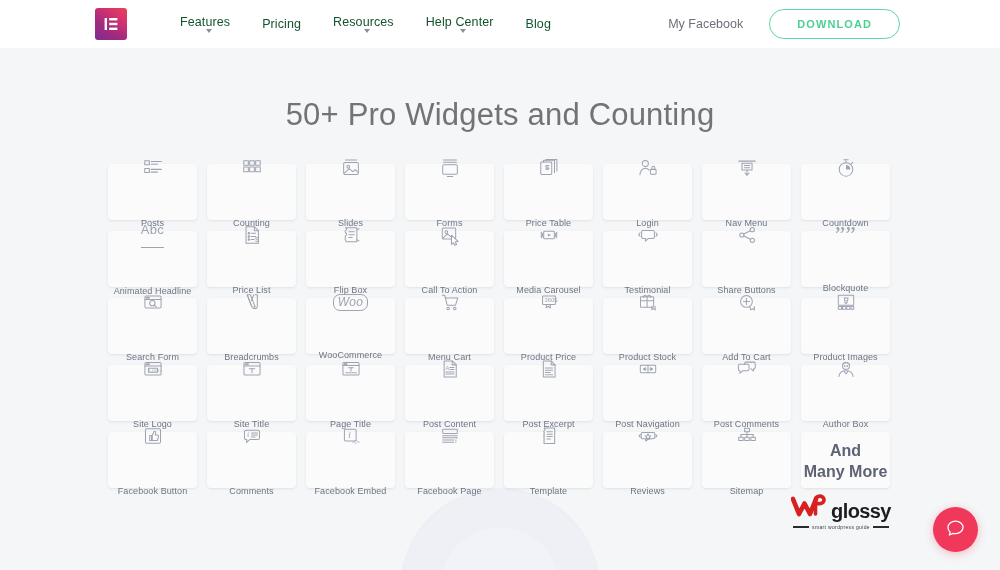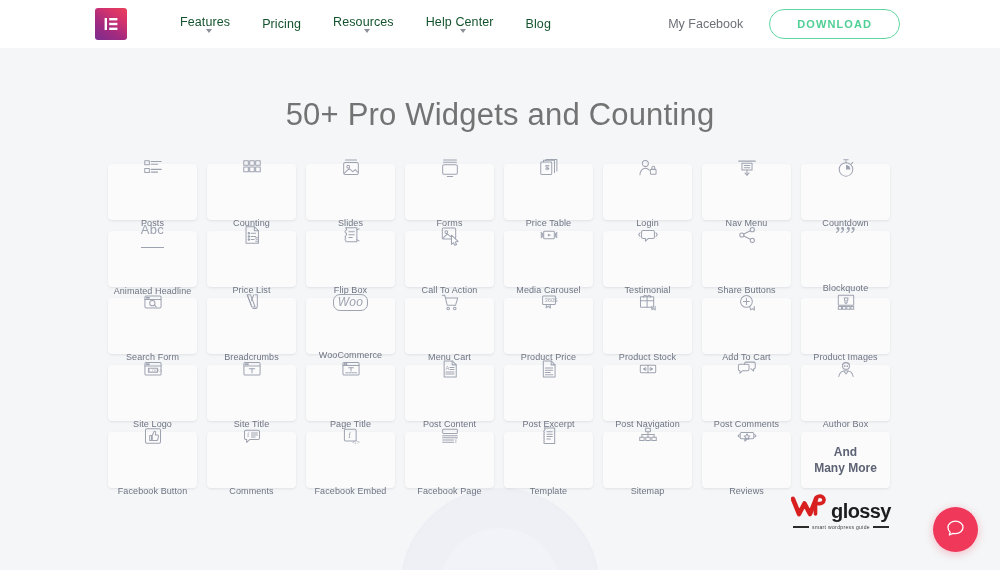--- a/index.html
+++ b/index.html
@@ -156,21 +156,21 @@
     line-height: 1.15;
     letter-spacing: .1px;
     padding: 0 3px;
     margin-top: 36px;
   }
 
   .widget-card.more {
     justify-content: center;
   }
   .widget-card.more .more-text {
-    font-size: 12px;
+    font-size: 16px;
     font-weight: bold;
     color: #5d6374;
     text-align: right;
     line-height: 1.32;
   }
 
   
   .deco-circle {
     position: absolute;
     left: 50%;
@@ -737,43 +737,43 @@
             <line x1="9.8" y1="10" x2="15.6" y2="10"></line>
             <line x1="9.8" y1="12.6" x2="15.6" y2="12.6"></line>
             <line x1="9.8" y1="15.2" x2="13.6" y2="15.2"></line>
           </svg>
         </div>
         <div class="widget-label">Template</div>
       </div>
       <div class="widget-card">
         <div class="widget-icon">
           <svg width="22" height="22" viewBox="0 0 24 24" fill="none" stroke="#9ea3b0" stroke-width="1.1" stroke-linecap="round" stroke-linejoin="round">
+            <path d="M6 8.2 h12 a1.4 1.4 0 0 1 1.4 1.4 v4 a1.4 1.4 0 0 1-1.4 1.4 h-5.2 l-3.2 2.6 v-2.6 h-3.6 a1.4 1.4 0 0 1-1.4-1.4 v-4 a1.4 1.4 0 0 1 1.4-1.4 z"></path>
+            <path d="M12 9.6 l.95 2 2.15.3 -1.55 1.5 .37 2.1 -1.92 -1 -1.92 1 .37 -2.1 -1.55 -1.5 2.15 -.3 z"></path>
+            <path d="M3.6 10.4 L2.2 11.8 L3.6 13.2"></path>
+            <path d="M20.4 10.4 L21.8 11.8 L20.4 13.2"></path>
+          </svg>
+        </div>
+        <div class="widget-label">Reviews</div>
+      </div>
+      <div class="widget-card">
+        <div class="widget-icon">
+          <svg width="22" height="22" viewBox="0 0 24 24" fill="none" stroke="#9ea3b0" stroke-width="1.1" stroke-linecap="round" stroke-linejoin="round">
             <rect x="9.4" y="3.6" width="5.2" height="3.8"></rect>
             <line x1="12" y1="7.4" x2="12" y2="10.4"></line>
             <line x1="5.4" y1="10.4" x2="18.6" y2="10.4"></line>
             <line x1="5.4" y1="10.4" x2="5.4" y2="13.4"></line>
             <line x1="12" y1="10.4" x2="12" y2="13.4"></line>
             <line x1="18.6" y1="10.4" x2="18.6" y2="13.4"></line>
             <rect x="3" y="13.4" width="4.8" height="3.6"></rect>
             <rect x="9.6" y="13.4" width="4.8" height="3.6"></rect>
             <rect x="16.2" y="13.4" width="4.8" height="3.6"></rect>
           </svg>
         </div>
         <div class="widget-label">Sitemap</div>
-      </div>
-      <div class="widget-card">
-        <div class="widget-icon">
-          <svg width="22" height="22" viewBox="0 0 24 24" fill="none" stroke="#9ea3b0" stroke-width="1.1" stroke-linecap="round" stroke-linejoin="round">
-            <path d="M6 8.2 h12 a1.4 1.4 0 0 1 1.4 1.4 v4 a1.4 1.4 0 0 1-1.4 1.4 h-5.2 l-3.2 2.6 v-2.6 h-3.6 a1.4 1.4 0 0 1-1.4-1.4 v-4 a1.4 1.4 0 0 1 1.4-1.4 z"></path>
-            <path d="M12 9.6 l.95 2 2.15.3 -1.55 1.5 .37 2.1 -1.92 -1 -1.92 1 .37 -2.1 -1.55 -1.5 2.15 -.3 z"></path>
-            <path d="M3.6 10.4 L2.2 11.8 L3.6 13.2"></path>
-            <path d="M20.4 10.4 L21.8 11.8 L20.4 13.2"></path>
-          </svg>
-        </div>
-        <div class="widget-label">Reviews</div>
       </div>
       <div class="widget-card more">
         <div class="more-text">And</div>
         <div class="more-text">Many More</div>
       </div>
     </section>
 
 </main>
 
 <div class="deco-circle"></div>

